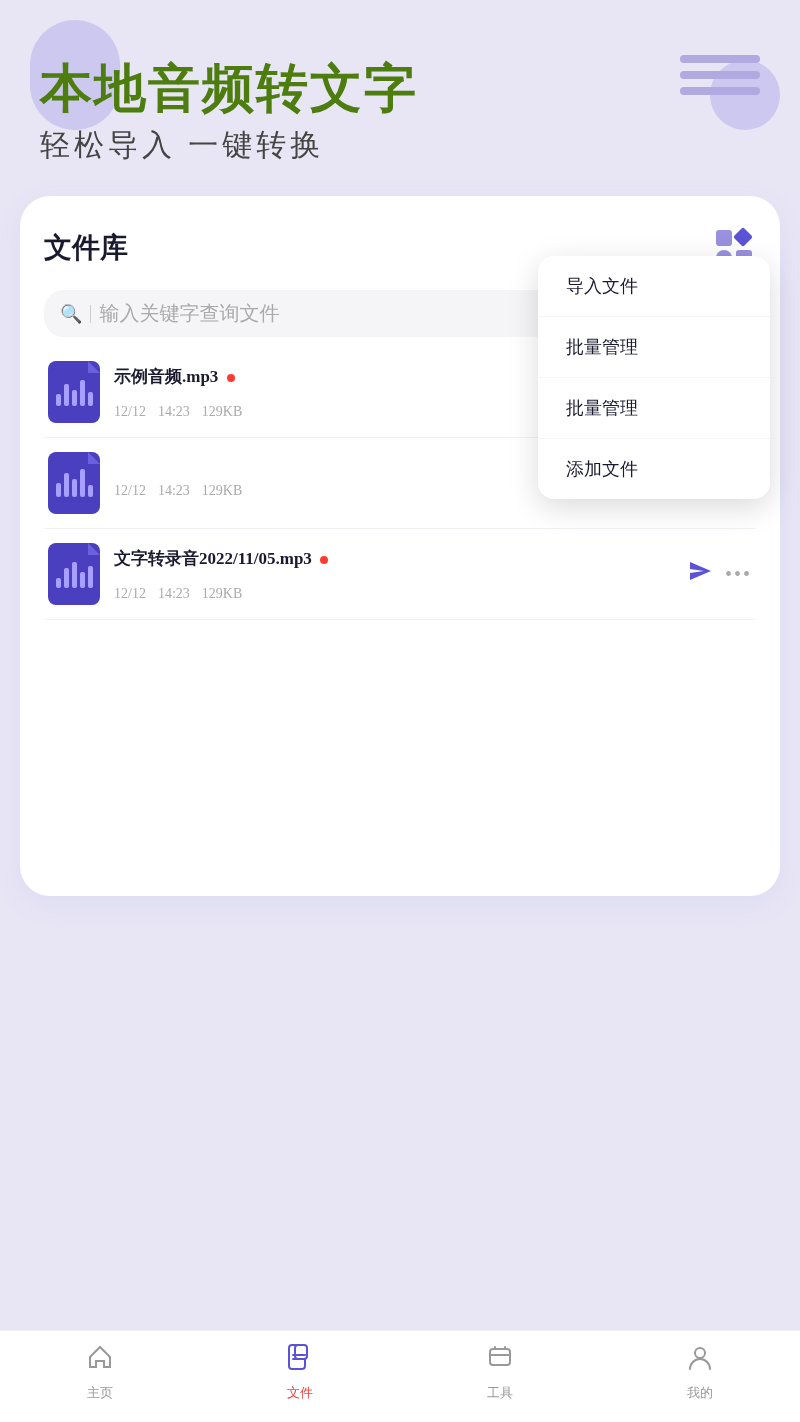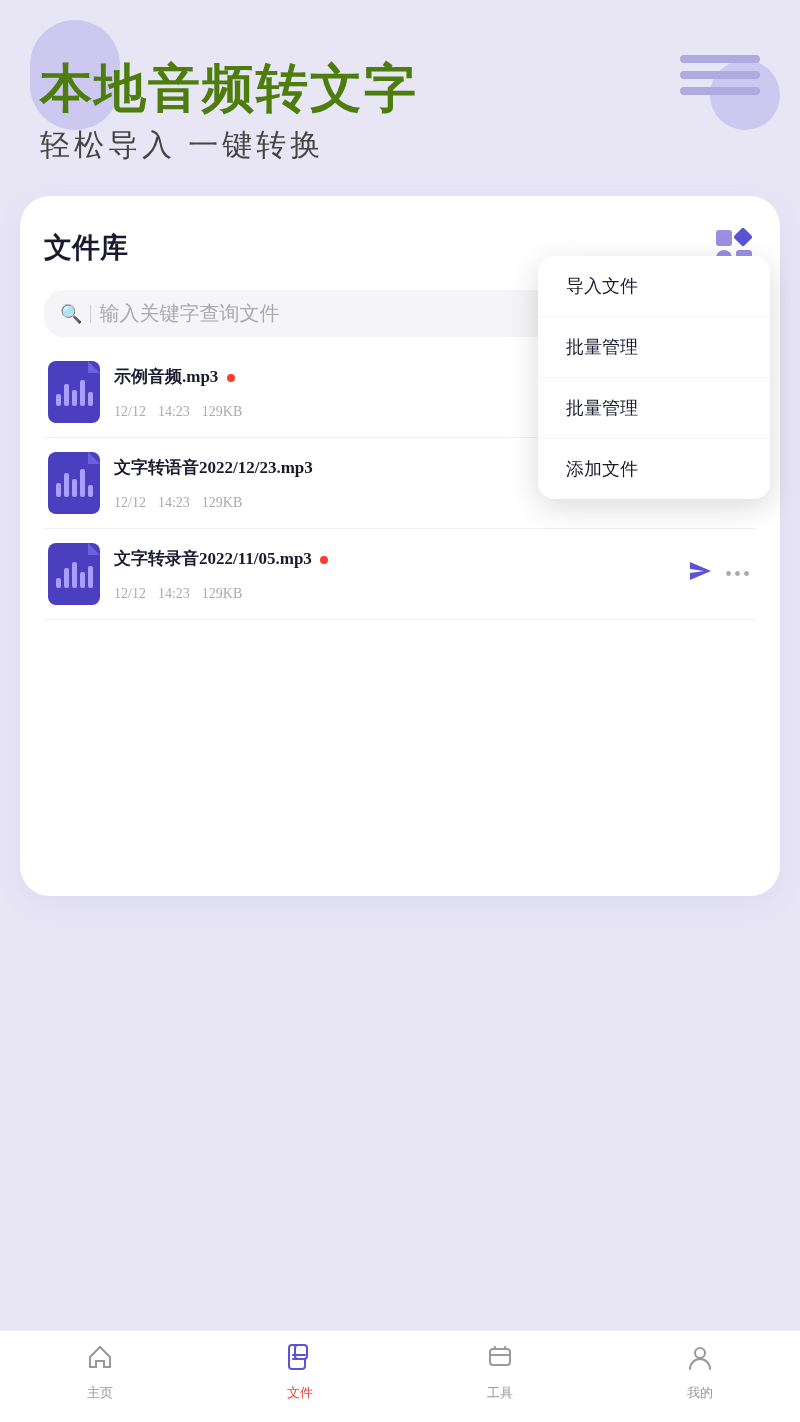--- a/index.html
+++ b/index.html
@@ -338,21 +338,20 @@
       <div class="file-icon">
         <div class="file-icon-bars">
           <div class="bar" style="height:14px"></div>
           <div class="bar" style="height:24px"></div>
           <div class="bar" style="height:18px"></div>
           <div class="bar" style="height:28px"></div>
           <div class="bar" style="height:12px"></div>
         </div>
       </div>
       <div class="file-info">
-        <div class="file-name">文字转语音2022/12/23.mp3</div>
         <div class="file-meta">
           <span>12/12</span>
           <span>14:23</span>
           <span>129KB</span>
         </div>
       </div>
       <div class="file-actions">
         <span class="send-icon">
           <svg width="26" height="24" viewBox="0 0 26 24" fill="none">
             <path d="M3 21L24 12L3 3V10L17 12L3 14V21Z" fill="#5b52d6"></path>

